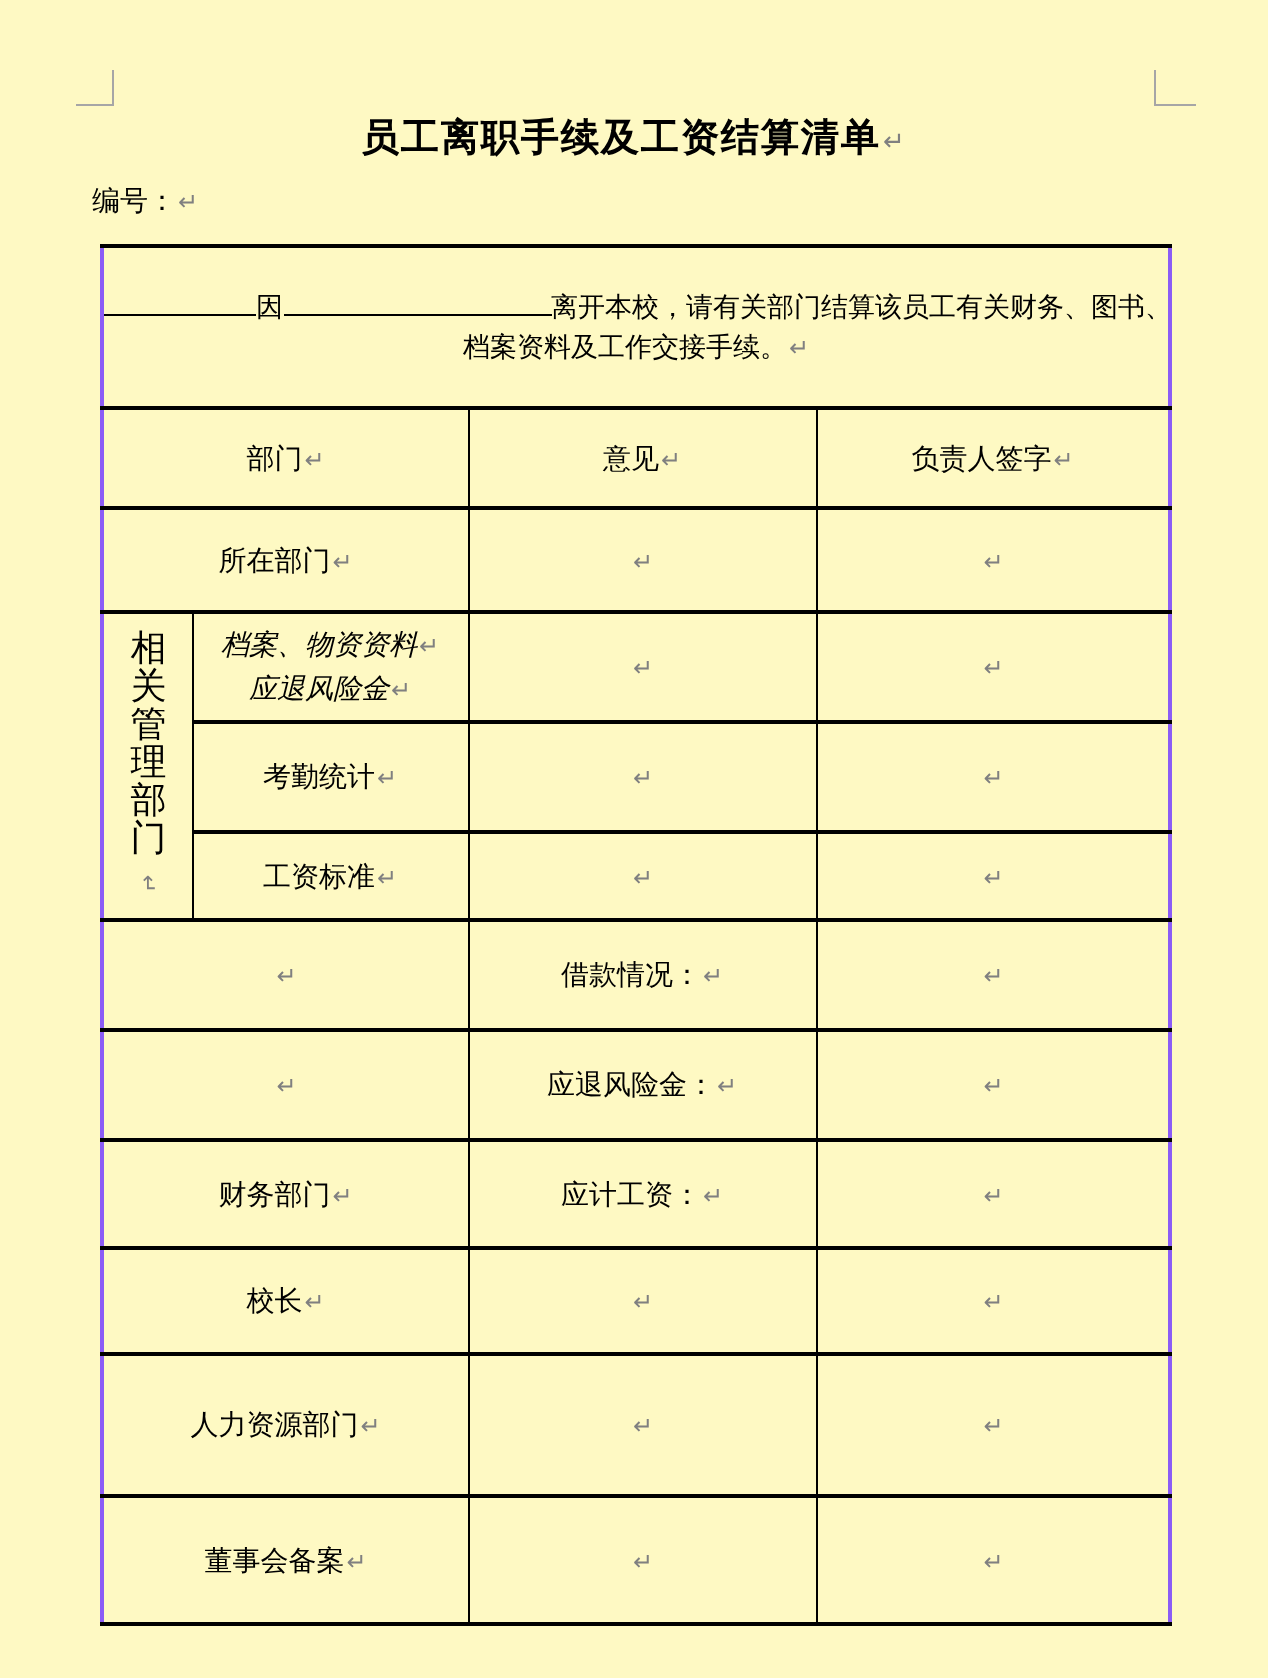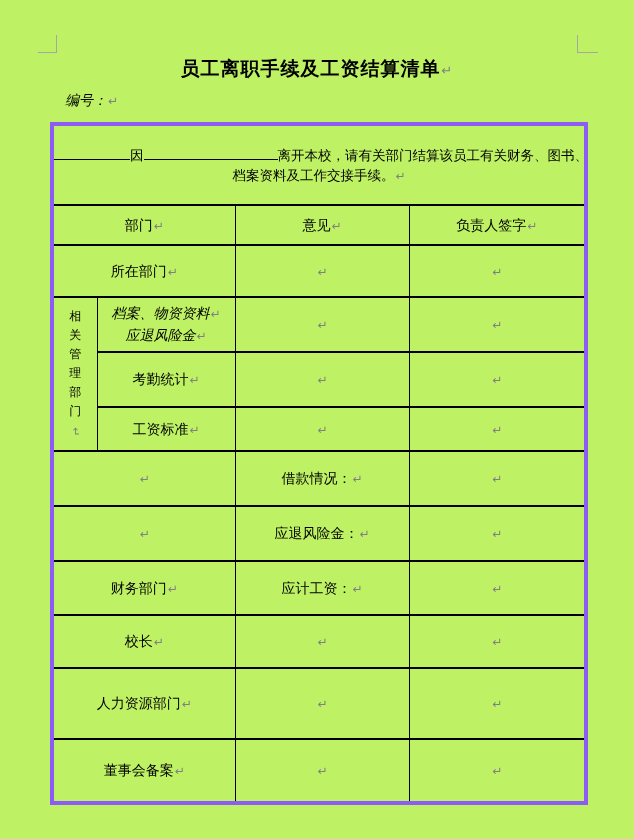--- a/index.html
+++ b/index.html
@@ -1,62 +1,62 @@
 <!DOCTYPE html>
 <html><head>
 <meta charset="utf-8">
 <style>
   * { margin:0; padding:0; box-sizing:border-box; }
   html,body { background:#ffffff; }
   body { font-family:"Liberation Sans","DejaVu Sans",sans-serif; color:#000; }
   #page {
-    position:relative; width:634px; height:839px; background:#bef264;
+    position:relative; width:634px; height:839px; background:#fef9c3;
     overflow:hidden; font-size:14px;
   }
 
   
   .crop { position:absolute; }
   .crop-tl { left:38px; top:35px; width:19px; height:18px;
              border-right:1px solid #a6a6a6; border-bottom:1px solid #a6a6a6; }
   .crop-tr { left:577px; top:35px; width:21px; height:18px;
              border-left:1px solid #a6a6a6; border-bottom:1px solid #a6a6a6; }
 
   
   .title-line { position:absolute; left:0; top:56px; width:634px; text-align:center;
                 font-size:19px; font-weight:bold; letter-spacing:1px; }
   .pilcrow { color:#808080; font-weight:normal; font-size:12px; margin-left:1px; }
   .title-line .pilcrow { font-size:13px; }
 
   
-  .number-line { position:absolute; left:65px; top:92px; font-size:14px;font-style:italic; }
+  .number-line { position:absolute; left:46px; top:92px; font-size:14px; }
 
   
   table.form {
     position:absolute; left:50px; top:122px;
     width:534px; height:670px;
     border-collapse:collapse; table-layout:fixed;
     font-size:14px;
   }
   table.form td {
     border-left:1px solid #000; border-right:1px solid #000;
     border-top:2px solid #000; border-bottom:2px solid #000;
     text-align:center; vertical-align:middle;
     position:relative; padding:0; line-height:20px;
     overflow:hidden;
   }
-  table.form { border:4px solid #8b5cf6; }
+  table.form { border:2px solid #8b5cf6; }
 
   td.intro-cell { text-align:left; vertical-align:top;
                   padding:12px 4px 0 7px; line-height:27px;
                   font-size:13.5px; white-space:nowrap; }
   .blank { display:inline-block; border-bottom:1px solid #000;
            height:15px; vertical-align:baseline; }
 
   .vcell-inner { display:inline-block; width:17px; line-height:19px;
-                 word-break:break-all; text-align:center; font-size:12px; }
+                 word-break:break-all; text-align:center; font-size:18px; }
   .vpilcrow { display:inline-block; transform:rotate(90deg);
               color:#808080; font-size:11px; }
 
   .two-line div { line-height:21px;font-style:italic; }
 
   
   .footer-line { position:absolute; left:57px; top:799px; width:513px;
                  display:flex; justify-content:space-between; font-size:14.5px; }
   .date-part { letter-spacing:1px; }
 </style>
@@ -82,21 +82,21 @@
 
     <tbody>
         <tr style="height:81px">
       <td colspan="4" class="intro-cell">
         <div><span class="blank" style="width:76px"></span><span>因</span><span class="blank" style="width:134px"></span><span>离开本校，请有关部门结算该员工有关财务、图书、</span></div>
         <div><span>档案资料及工作交接手续。</span><span class="pilcrow">↵</span></div>
 
       </td>
     </tr>
 
-    <tr style="height:40px">
+    <tr style="height:50px">
       <td colspan="2"><span>部门</span><span class="pilcrow">↵</span></td>
       <td><span>意见</span><span class="pilcrow">↵</span></td>
       <td><span>负责人签字</span><span class="pilcrow">↵</span>
         </td>
     </tr>
 
     <tr style="height:52px">
       <td colspan="2"><span>所在部门</span><span class="pilcrow">↵</span></td>
       <td><span class="pilcrow">↵</span></td>
       <td><span class="pilcrow">↵</span>

